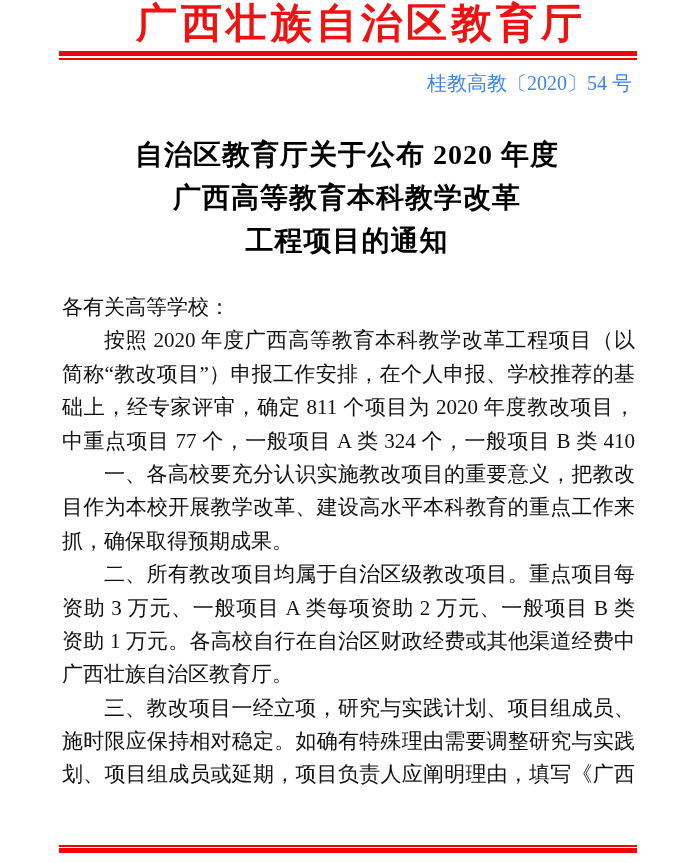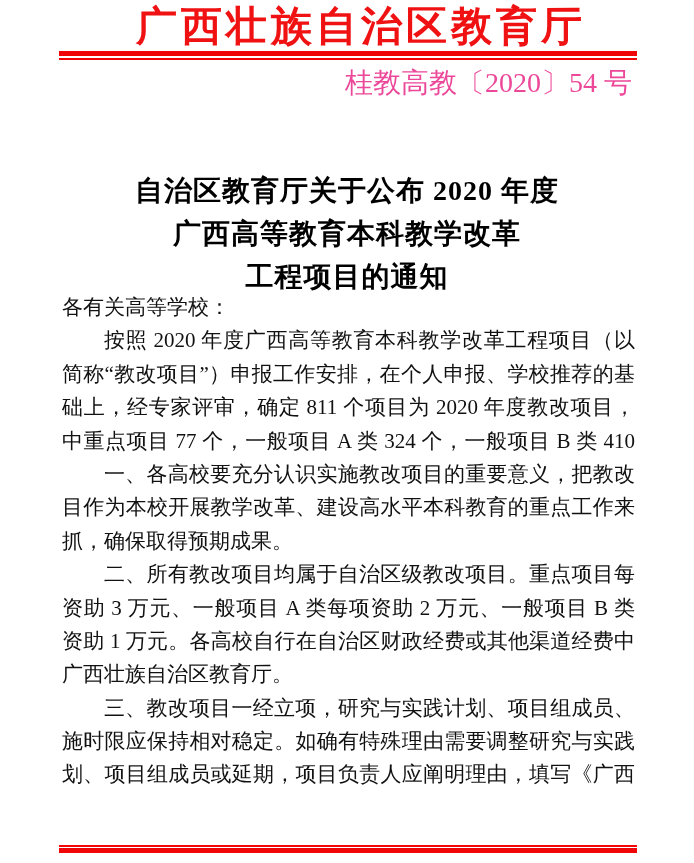--- a/index.html
+++ b/index.html
@@ -11,46 +11,45 @@
     font-family:"Liberation Serif", serif;
     color:#1a1a1a;
   }
   .agency{
     position:absolute;top:2px;left:0;right:0;
     text-align:center;
     font-size:41px;line-height:48px;
     font-weight:bold;
     letter-spacing:4px;
     color:#f01212;
-    font-family:Liberation Serif, serif;
+    font-family:Liberation Mono, monospace;
     white-space:nowrap;
     padding-left:28px;
   }
   .rule{position:absolute;left:59px;width:578px;}
   .rule .bar-thick{height:5px;background:#f00606;}
   .rule .bar-thin{height:2px;background:#f00606;}
   .rule-top{top:51px;}
   .rule-top .bar-thick{margin-bottom:2px;}
   .rule-bottom{top:845px;}
   .rule-bottom .bar-thin{margin-bottom:1px;}
   .doc-number{
     position:absolute;top:71px;right:62px;
-    font-size:28px;line-height:24px;
-    color:#ec4899;
+    font-size:20px;line-height:24px;
+    color:#3b82f6;
     white-space:nowrap;
     font-family:"Liberation Serif", serif;
   }
   .title{
     position:absolute;top:133px;left:0;right:0;
     text-align:center;
     font-weight:bold;
     font-size:28px;line-height:43px;
     color:#000;
     letter-spacing:1px;
-    margin-top:36px;
   }
   .title .title-line{height:43px;white-space:nowrap;}
   .body{
     position:absolute;top:291px;left:62px;width:573px;
     font-size:21px;line-height:33.4px;
     color:#111;
   }
   .body .line{
     height:33.4px;
     overflow:hidden;

